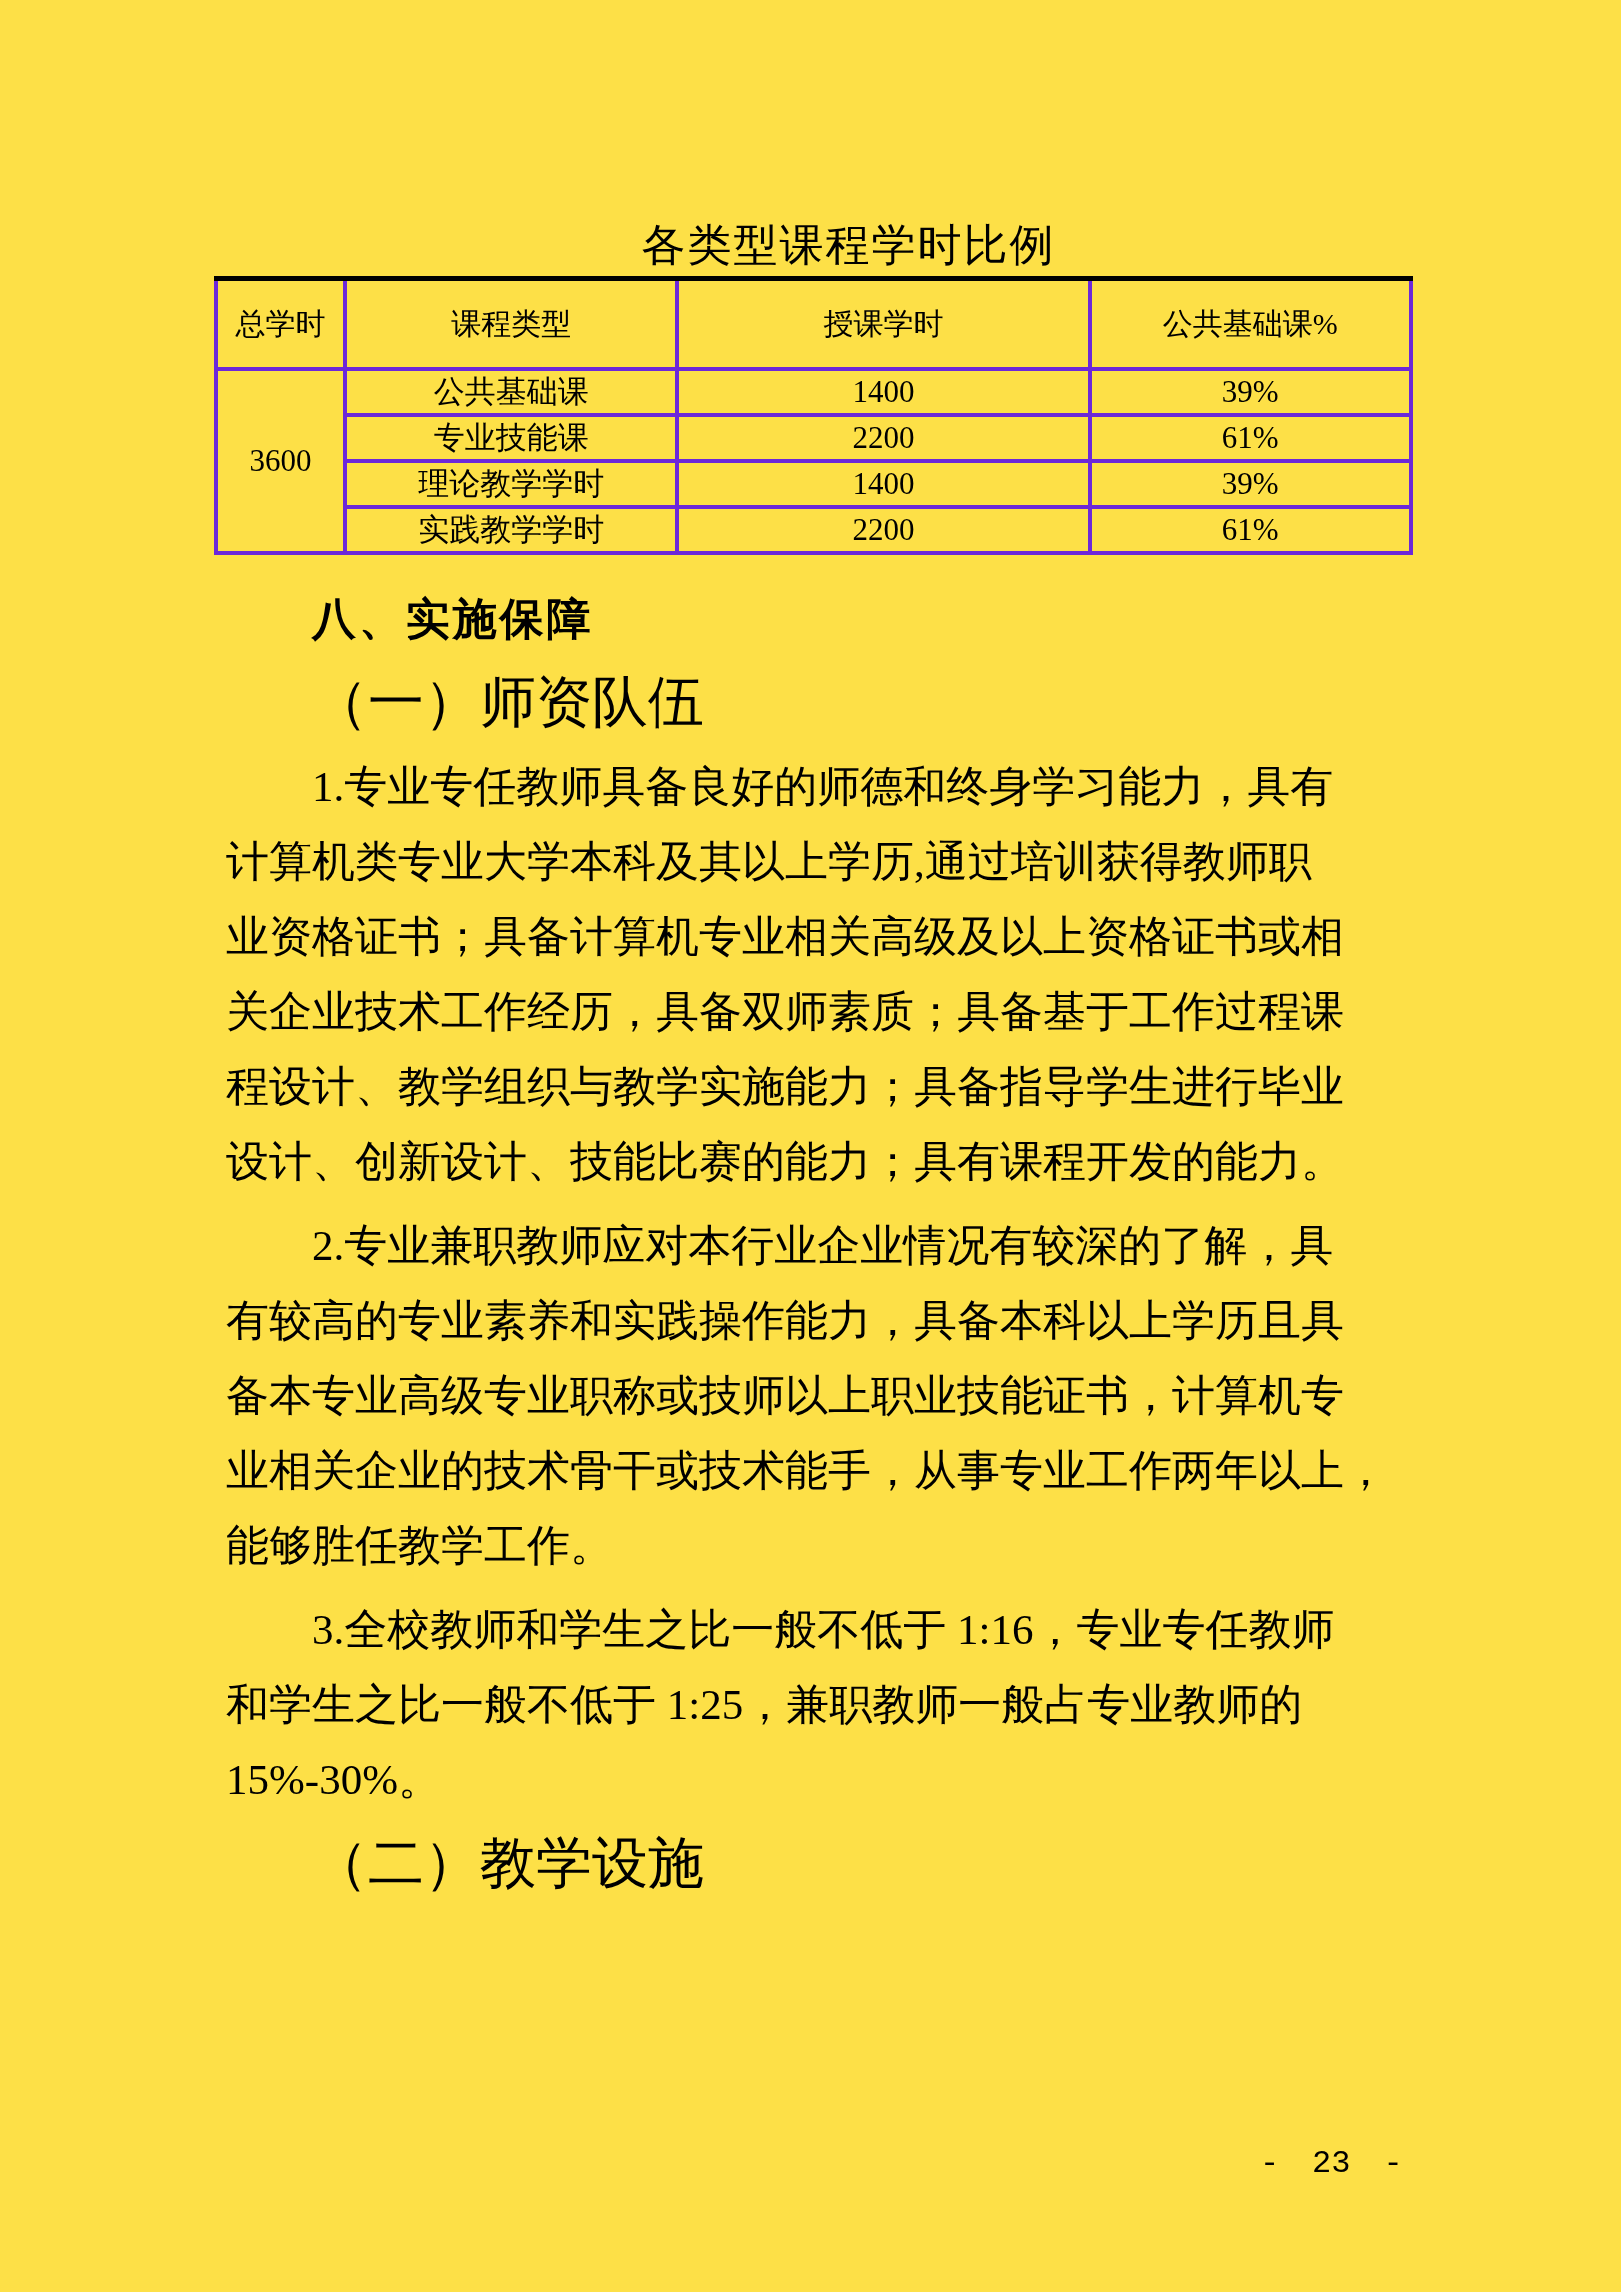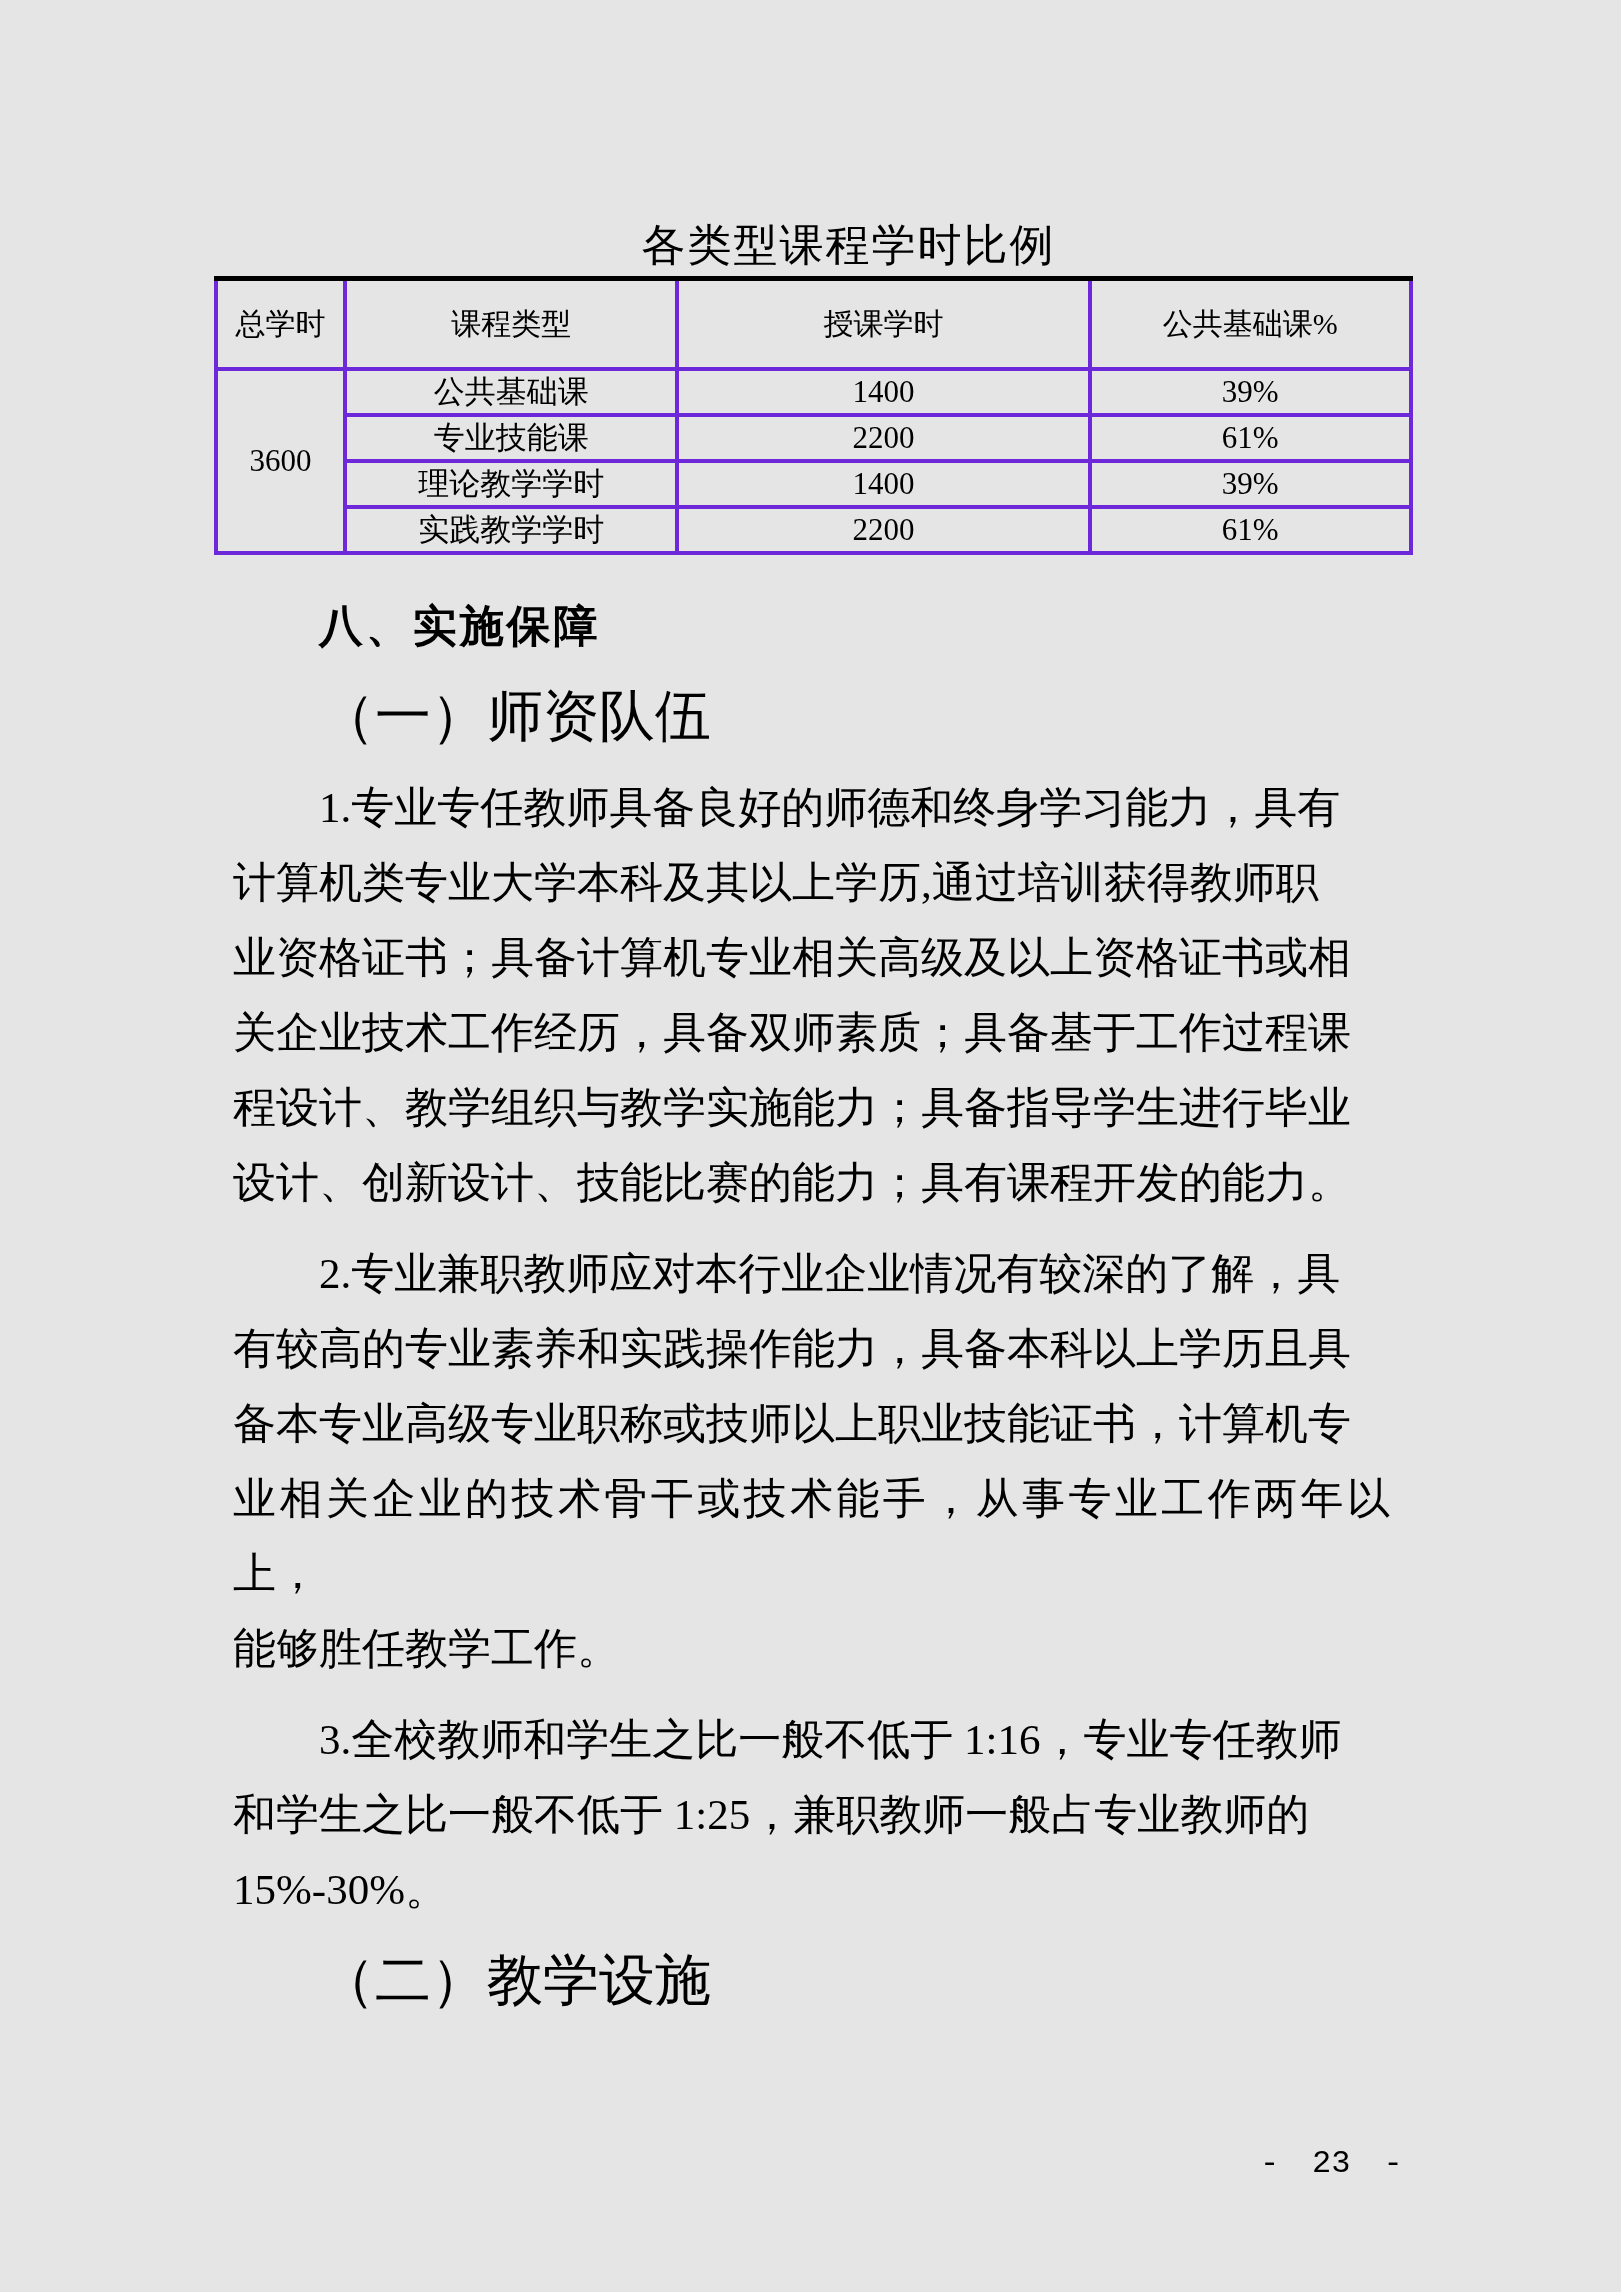--- a/index.html
+++ b/index.html
@@ -1,20 +1,20 @@
 <!DOCTYPE html>
 <html><head>
 <meta charset="utf-8">
 <style>
   html, body { margin: 0; padding: 0; background: #ffffff; }
   .page {
     position: relative;
     width: 1621px;
     height: 2293px;
-    background: #e5e5e5;
+    background: #fde047;
     color: #000000;
     overflow: hidden;
     font-family: "Liberation Serif", "DejaVu Serif", serif;
   }
   .doc-title {
     position: absolute;
     left: 217px;
     top: 218px;
     width: 1189px;
     text-align: center;
@@ -48,21 +48,21 @@
   .hours-table td { height: 42px; margin-left: 20px; }
   .body-col {
     position: absolute;
     left: 217px;
     top: 572px;
     width: 1189px;
     font-size: 43px;
     line-height: 75px;
   }
   .para {
-    margin: 16px;
+    margin: 9px;
     white-space: pre-line;
     text-indent: 86px;
     text-align: justify;
   }
   .h8 {
     font-family: "Liberation Sans", "DejaVu Sans", sans-serif;
     font-weight: bold;
     font-size: 44px;
     letter-spacing: 2.9px;
   }

